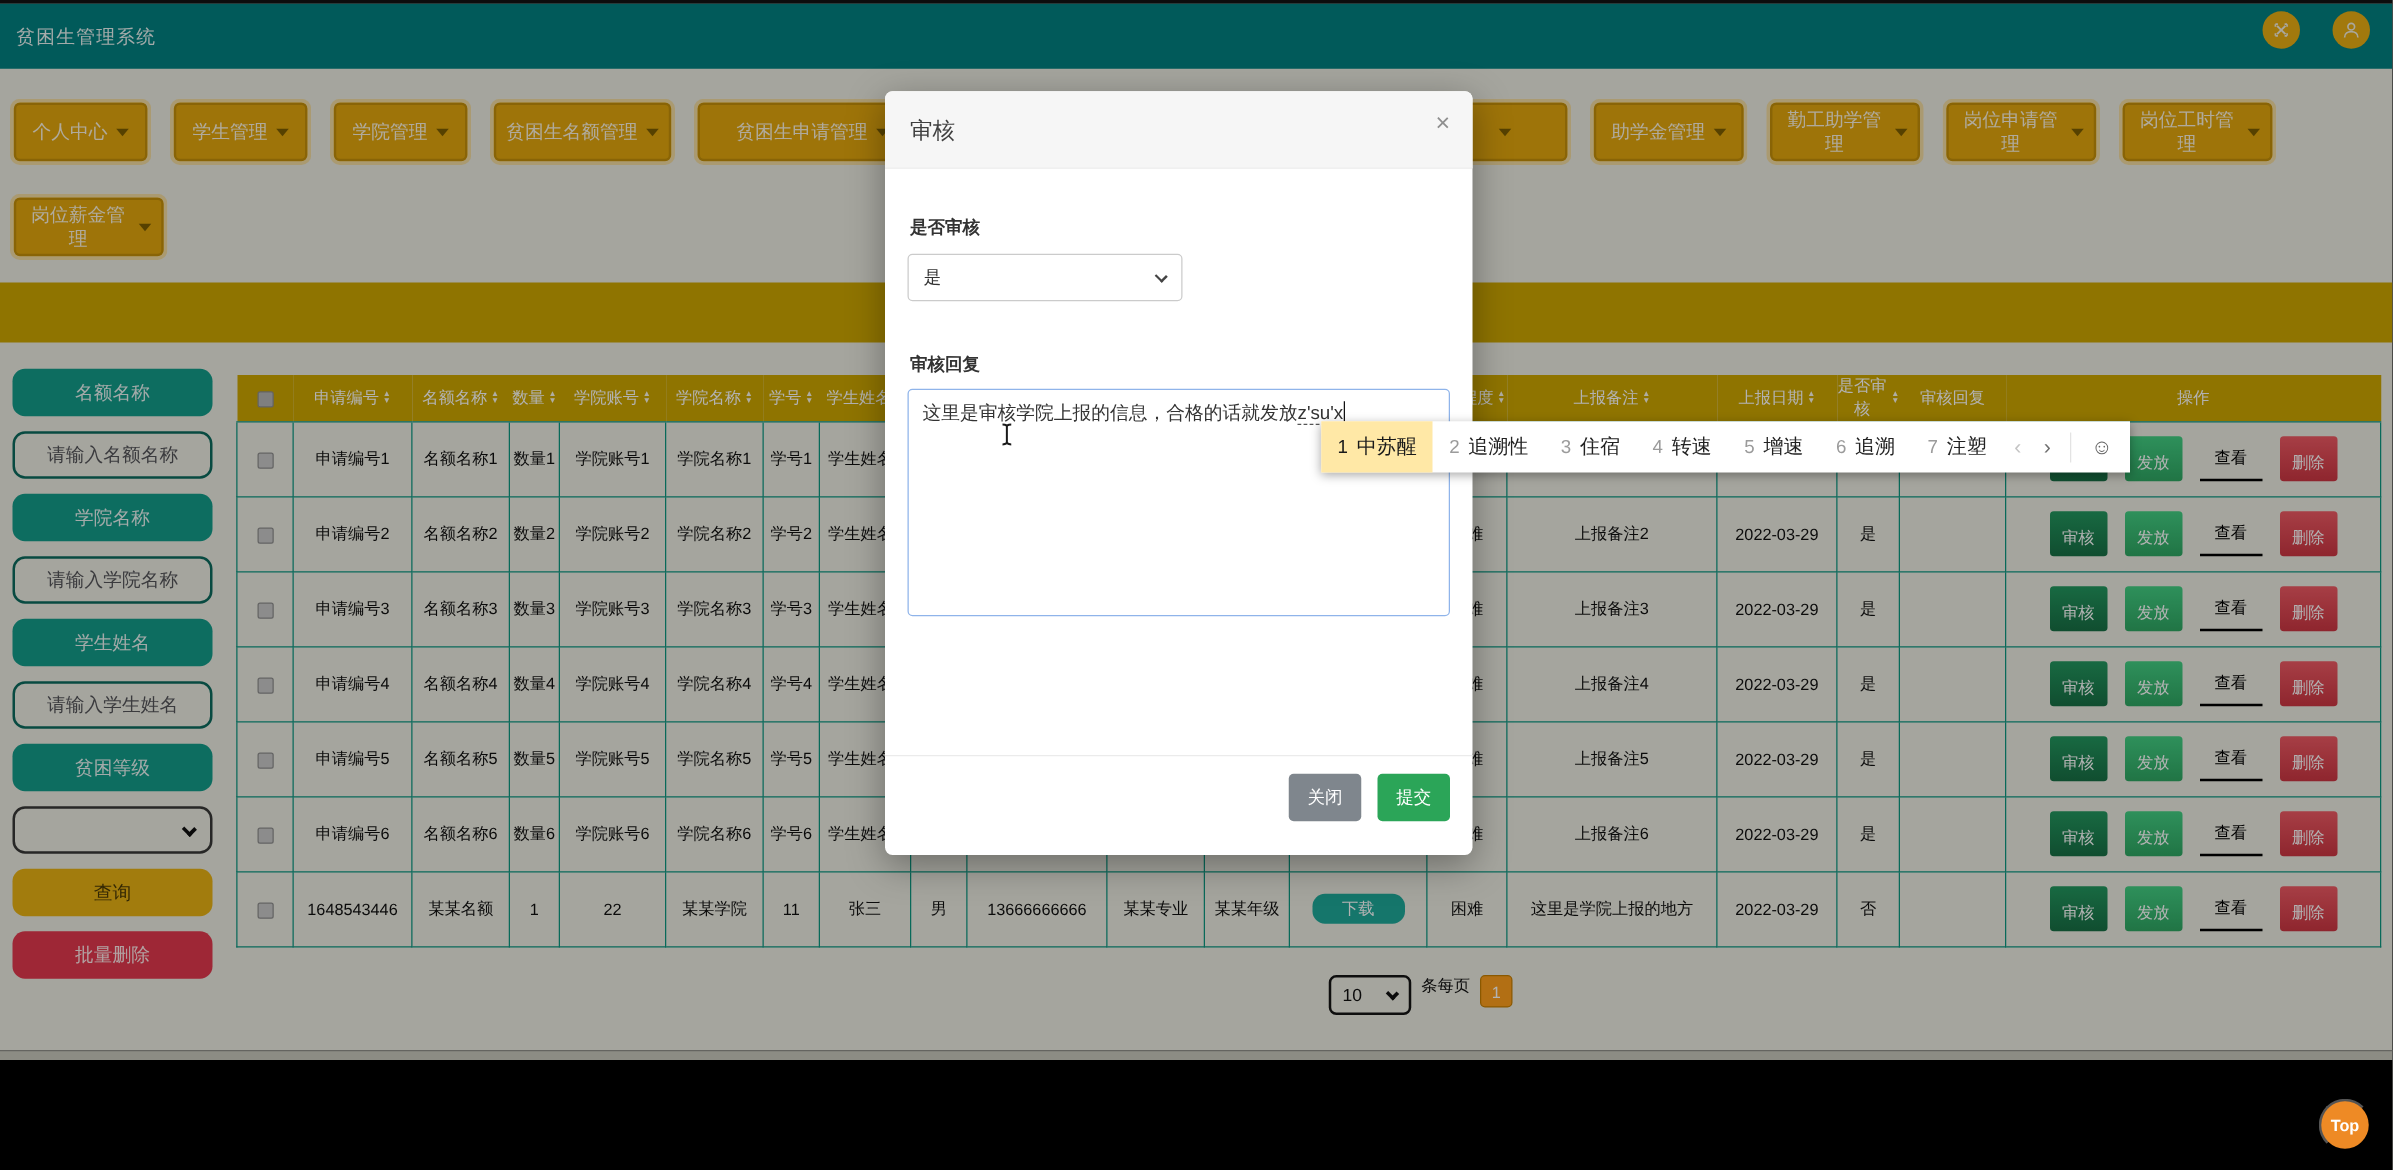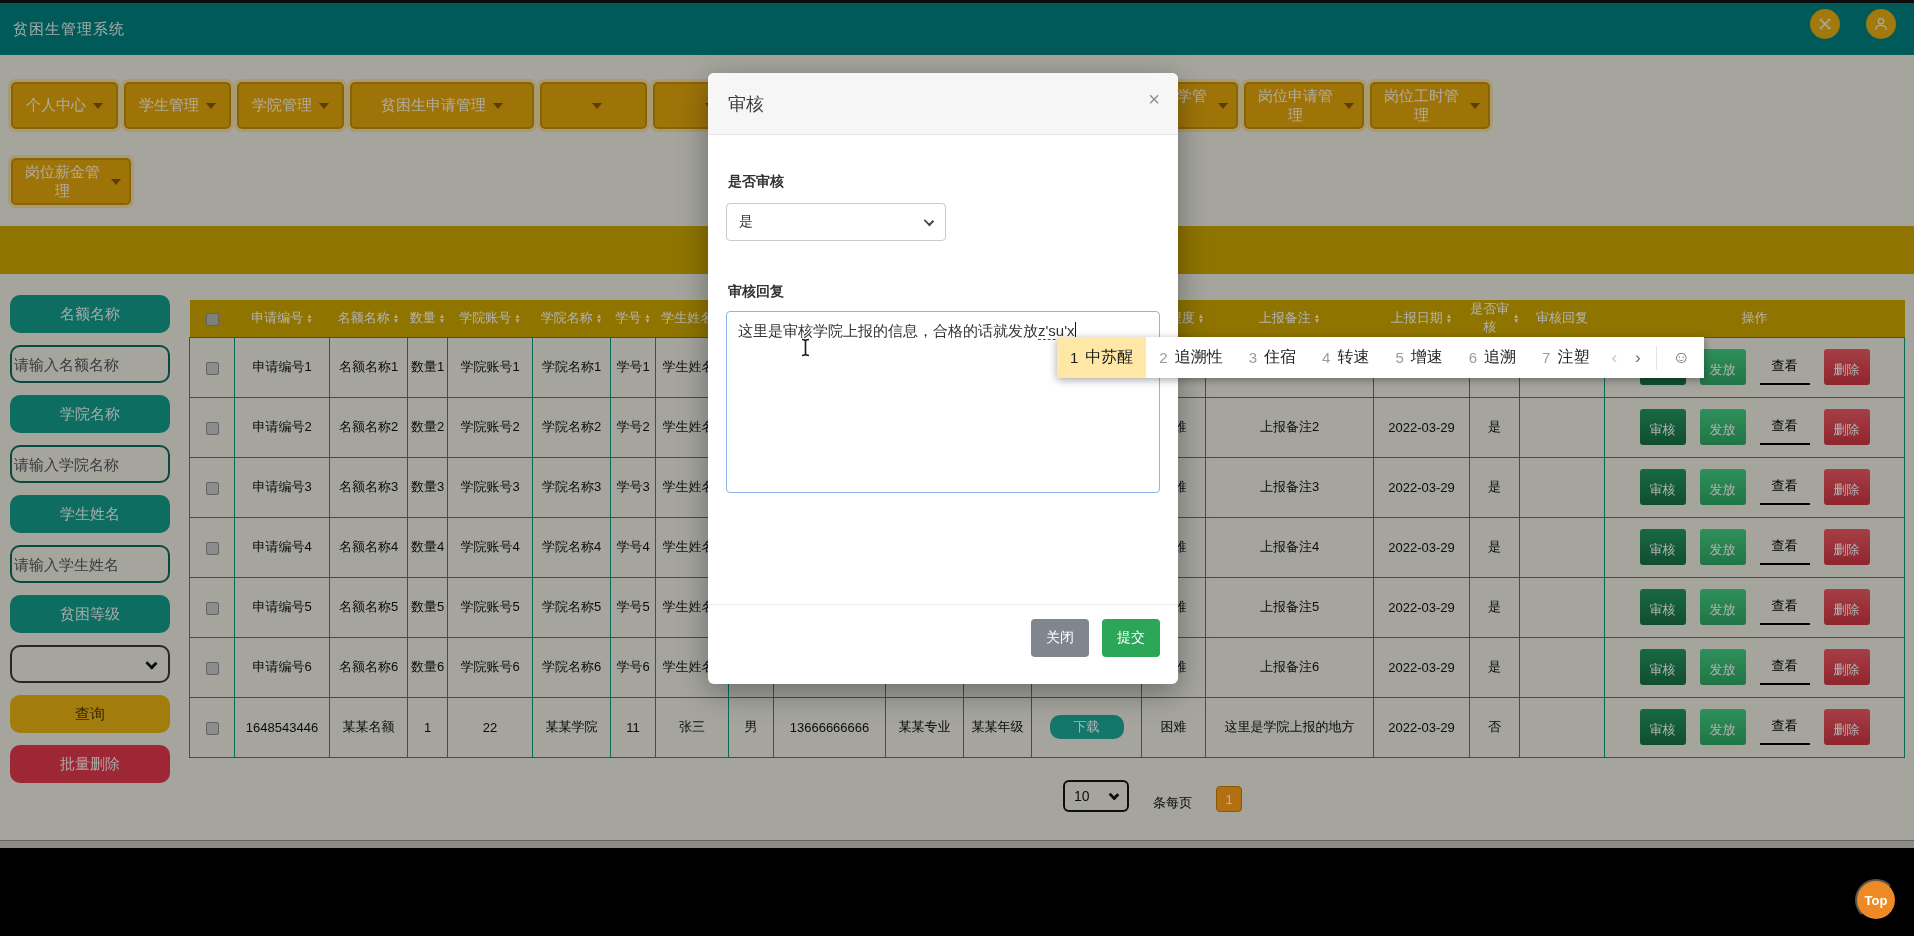--- a/index.html
+++ b/index.html
@@ -7,37 +7,37 @@
   .page{position:relative;width:1914px;height:848px;background:#ECECE2;overflow:hidden;}
 
   
   .top-strip{position:absolute;left:0;top:0;width:100%;height:3px;background:#141414;}
   .app-header{position:absolute;left:0;top:3px;width:100%;height:52px;background:#028181;display:flex;align-items:center;}
   .app-title{color:#EAF4F2;font-size:15px;margin-left:13px;letter-spacing:1px;}
   .hdr-icons{position:absolute;right:18px;top:6px;display:flex;gap:26px;}
   .hdr-circle{width:30px;height:30px;border-radius:50%;background:#E8AE14;display:flex;align-items:center;justify-content:center;color:#F2EFE2;}
 
   
-  .nav-row{position:absolute;left:8px;display:flex;}
+  .nav-row{position:absolute;left:8px;display:flex;gap:15px;}
   .nav-row.r1{top:79px;}
   .nav-row.r2{top:155px;}
   .nav-btn{height:53px;min-width:113px;padding:0 10px;border:3px solid rgba(255,255,255,0.62);border-radius:8px;
     background:#E3A70D;box-shadow:inset 0 0 0 2px rgba(125,92,0,0.30);color:rgba(255,255,255,0.88);
     font-size:15px;display:flex;align-items:center;justify-content:center;gap:7px;cursor:pointer;}
   .nav-btn .caret{width:0;height:0;border-left:5px solid transparent;border-right:5px solid transparent;border-top:6px solid rgba(105,80,0,0.85);}
   .nav-btn.w-lg{width:190px;}
   .nav-btn.w-md{width:126px;}
 
   .gold-band{position:absolute;left:0;top:226px;width:100%;height:48px;background:#CDA600;}
 
   
   .sidebar{position:absolute;left:10px;top:295px;width:167px;}
   .sb-item{width:160px;height:38px;margin:0 0 12px 0;border-radius:10px;display:flex;align-items:center;justify-content:center;font-size:15px;}
   .sb-label{background:#139C8A;color:#EAF4F2;}
-  .sb-input{background:transparent;border:2px solid #0C6B5E;color:#333;outline:none;}
+  .sb-input{background:transparent;border:2px solid #0C6B5E;color:#333;text-align:center;outline:none;}
   .sb-input::placeholder{color:#55555A;opacity:1;}
   .sb-select{background:transparent;border:2px solid rgba(25,25,25,0.85);position:relative;}
   .sb-select .chev{position:absolute;right:12px;top:12px;width:9px;height:9px;border-right:3px solid #111;border-bottom:3px solid #111;transform:rotate(45deg) scaleY(0.9);}
   .sb-search{background:#E8B214;color:#4A3A06;cursor:pointer;border:none;}
   .sb-del{background:#E2394E;color:#FFE9E9;cursor:pointer;border:none;}
 
   
   .data-table{position:absolute;left:189px;top:300px;border-collapse:collapse;table-layout:fixed;width:1715px;}
   .data-table th{background:#CDA600;color:#FFFFFF;font-weight:normal;font-size:13px;height:37px;padding:0;border-bottom:1px solid #0E9882;}
   .data-table td{height:60px;border:1px solid #0E9882;font-size:13px;color:#111;text-align:center;padding:0 2px;overflow:hidden;white-space:nowrap;}
@@ -47,21 +47,21 @@
   .cb.hd{background:#B7B7B7;}
   .dl-btn{background:#1FA99A;color:#fff;border:none;border-radius:10px;padding:3px 24px;font-size:13px;cursor:pointer;}
   .acts{display:flex;align-items:center;justify-content:center;gap:14px;}
   .act{height:36px;border:none;border-radius:3px;font-size:13px;color:#fff;padding:12px 10px;cursor:pointer;}
   .act.audit{background:linear-gradient(#23985F,#186F45);}
   .act.grant{background:linear-gradient(#43CF83,#2FA763);}
   .act.view{background:transparent;color:#000;border-radius:0;border-bottom:2px solid #000;padding:0 12px;}
   .act.del{background:linear-gradient(#EF5A64,#CC3642);}
 
   
-  .pager{position:absolute;left:1063px;top:780px;display:flex;align-items:flex-end;gap:24px;}
+  .pager{position:absolute;left:1063px;top:780px;display:flex;align-items:flex-start;gap:8px;}
   .pg-select{width:66px;height:32px;border:2px solid #151515;border-radius:6px;position:relative;display:flex;align-items:center;font-size:14px;color:#111;padding-left:9px;background:transparent;}
   .pg-select .chev{position:absolute;right:9px;top:9px;width:8px;height:8px;border-right:3px solid #111;border-bottom:3px solid #111;transform:rotate(45deg) scaleY(0.9);}
   .pg-unit{font-size:13px;color:#111;}
   .pg-page{width:26px;height:26px;border-radius:4px;background:#FFA01E;border:1px solid #C77F00;color:#fff;font-size:13px;display:flex;align-items:center;justify-content:center;cursor:pointer;}
 
   .page-footer{position:absolute;left:0;top:840px;width:100%;height:96px;background:#C9C9BD;border-top:1px solid #90908A;}
 
   
   .backdrop{position:absolute;inset:0;background:rgba(0,0,0,0.30);z-index:50;}
 
@@ -129,20 +129,24 @@
     <button class="nav-btn">
         <span>个人中心</span>
         <span class="caret"></span>
       </button>
     <button class="nav-btn">
         <span>学生管理</span>
         <span class="caret"></span>
       </button>
     <button class="nav-btn">
         <span>学院管理</span>
+        <span class="caret"></span>
+      </button>
+    <button class="nav-btn">
+        <span>贫困生名额管理</span>
         <span class="caret"></span>
       </button>
     <button class="nav-btn w-lg">
         <span>贫困生申请管理</span>
         <span class="caret"></span>
       </button>
     <button class="nav-btn">
         <span></span>
         <span class="caret"></span>
       </button>

